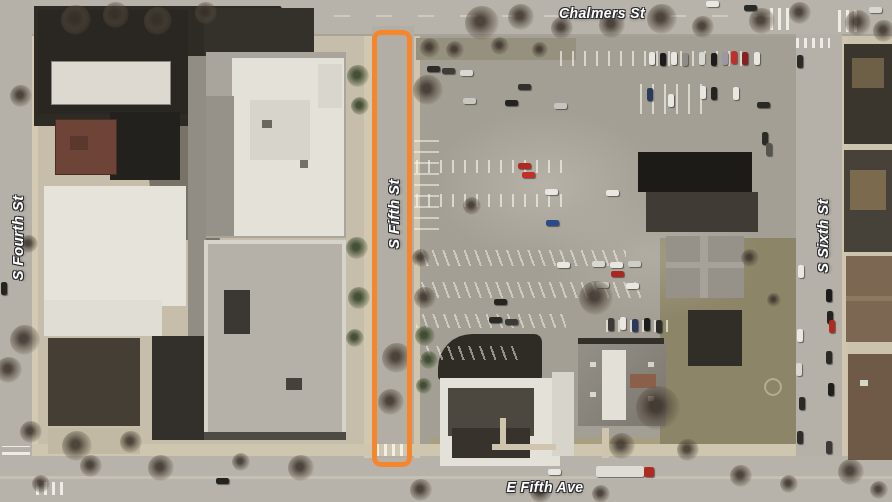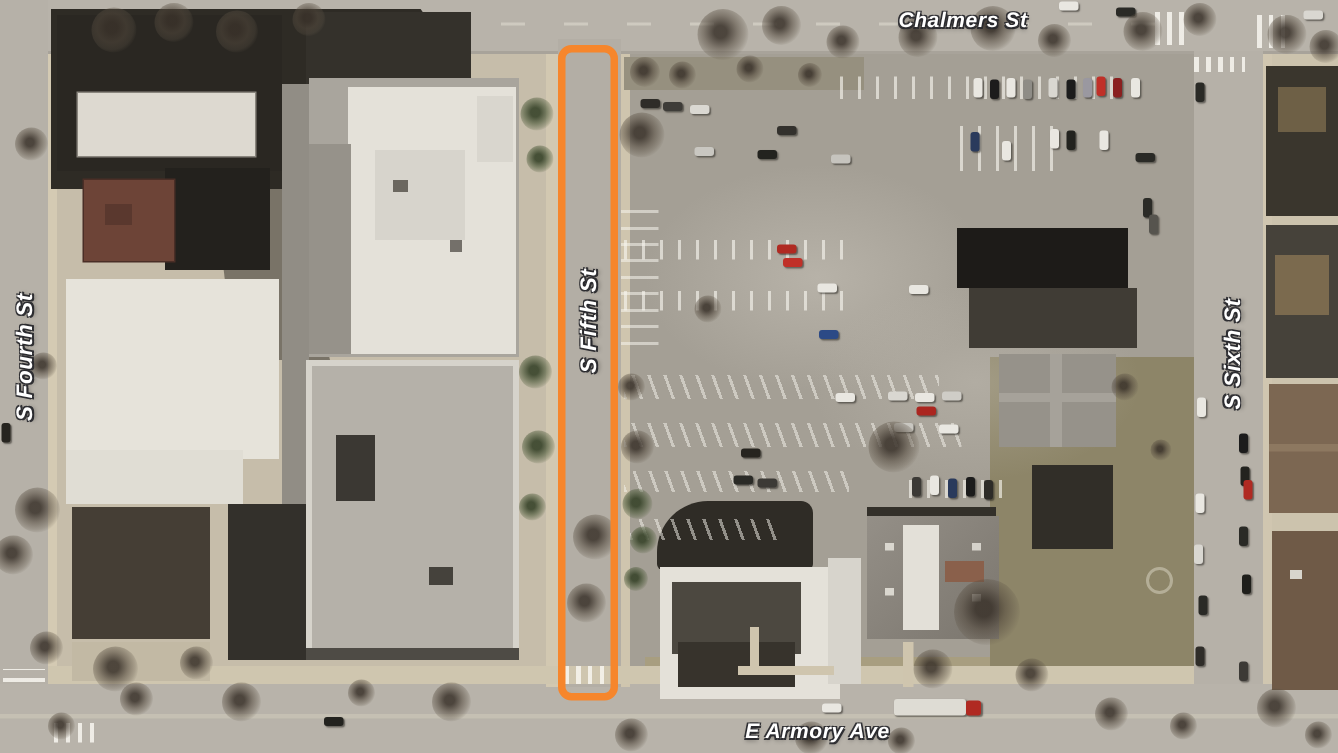--- a/index.html
+++ b/index.html
@@ -118,25 +118,25 @@
 
   <div class="abs" style="left:844px;top:44px;width:48px;height:100px;background:#3a362d;"></div>
   <div class="abs" style="left:852px;top:58px;width:32px;height:30px;background:#6e6046;"></div>
   <div class="abs" style="left:844px;top:150px;width:48px;height:102px;background:#46423a;"></div>
   <div class="abs" style="left:850px;top:170px;width:36px;height:40px;background:#7b6a4e;"></div>
   <div class="abs" style="left:846px;top:256px;width:46px;height:86px;background:#7c6752;"></div>
   <div class="abs" style="left:846px;top:296px;width:46px;height:5px;background:#8d7860;"></div>
   <div class="abs" style="left:848px;top:354px;width:44px;height:106px;background:#6f5a47;"></div>
   <div class="abs" style="left:860px;top:380px;width:8px;height:6px;background:#d8d5cd;"></div>
 
-  <span class="street-label hlabel" style="left:602px;top:13px;margin-left:40px;">Chalmers St</span>
+  <span class="street-label hlabel" style="left:602px;top:13px;">Chalmers St</span>
   <span class="street-label vlabel" style="left:17px;top:238px;">S Fourth St</span>
   <span class="street-label vlabel" style="left:393px;top:214px;">S Fifth St</span>
   <span class="street-label vlabel" style="left:822px;top:236px;">S Sixth St</span>
-  <span class="street-label hlabel" style="left:545px;top:487px;">E Armory Ave</span>
+  <span class="street-label hlabel" style="left:545px;top:487px;">E Fifth Ave</span>
 
   <div class="abs s-t" style="left:560px;top:51px;width:190px;height:15px;"></div>
     <div class="abs s-t" style="left:640px;top:84px;width:70px;height:30px;"></div>
     <div class="abs s-t" style="left:416px;top:160px;width:148px;height:13px;"></div>
     <div class="abs s-t" style="left:416px;top:194px;width:148px;height:13px;"></div>
     <div class="abs s-a" style="left:416px;top:250px;width:210px;height:16px;"></div>
     <div class="abs s-a" style="left:416px;top:282px;width:225px;height:16px;"></div>
     <div class="abs s-a" style="left:416px;top:314px;width:150px;height:14px;"></div>
     <div class="abs s-a" style="left:420px;top:346px;width:100px;height:14px;"></div>
     <div class="abs s-t" style="left:606px;top:320px;width:66px;height:12px;"></div>

